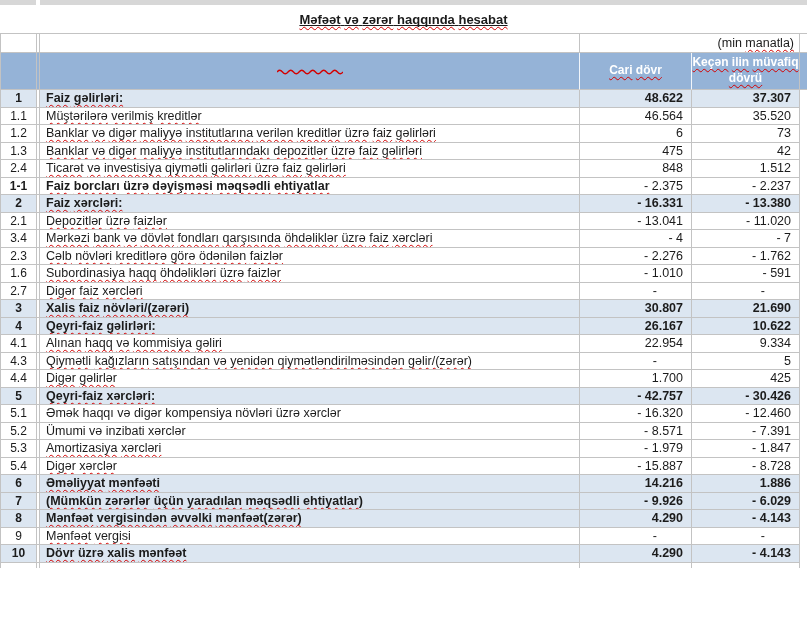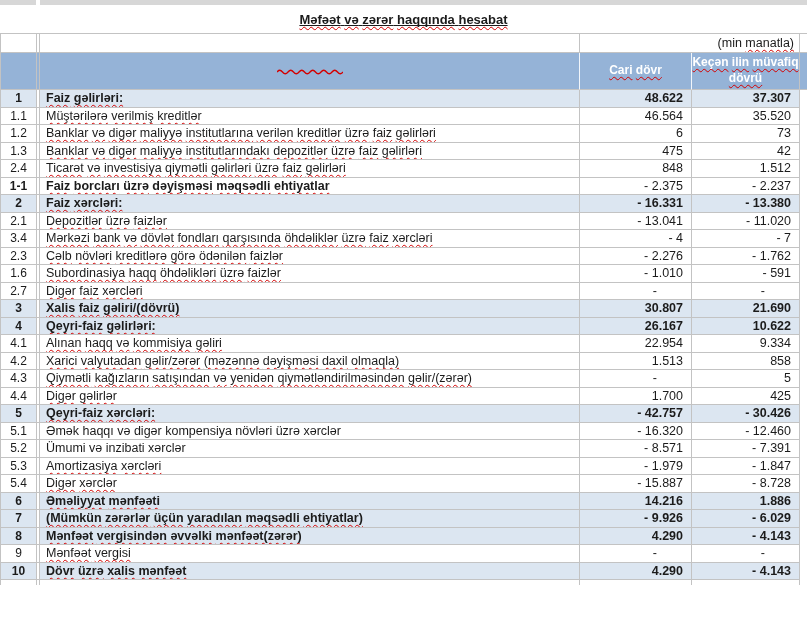--- a/index.html
+++ b/index.html
@@ -228,47 +228,39 @@
         <td class="num">2.7</td>
         <td class="spacer"></td>
         <td class="label"><span class="sq">Digər</span> <span class="sq">faiz</span> <span class="sq">xərcləri</span></td>
         <td class="val dash">-</td>
         <td class="val dash">-</td>
         <td class="filler"></td>
       </tr>
       <tr class="section">
         <td class="num">3</td>
         <td class="spacer"></td>
-        <td class="label"><span class="sq">Xalis</span> <span class="sq">faiz</span> <span class="sq">gəliri/(dövrü)</span></td>
+        <td class="label"><span class="sq">Xalis</span> <span class="sq">faiz</span> <span class="sq">növləri/(zərəri)</span></td>
         <td class="val">30.807</td>
         <td class="val">21.690</td>
         <td class="filler"></td>
       </tr>
       <tr class="section">
         <td class="num">4</td>
         <td class="spacer"></td>
         <td class="label"><span class="sq">Qeyri-faiz</span> <span class="sq">gəlirləri:</span></td>
         <td class="val">26.167</td>
         <td class="val">10.622</td>
         <td class="filler"></td>
       </tr>
       <tr class="normal">
         <td class="num">4.1</td>
         <td class="spacer"></td>
         <td class="label"><span class="sq">Alınan</span> <span class="sq">haqq</span> <span class="sq">və</span> <span class="sq">kommisiya</span> <span class="sq">gəliri</span></td>
         <td class="val">22.954</td>
         <td class="val">9.334</td>
-        <td class="filler"></td>
-      </tr>
-      <tr class="normal">
-        <td class="num">4.2</td>
-        <td class="spacer"></td>
-        <td class="label"><span class="sq">Xarici</span> <span class="sq">valyutadan</span> <span class="sq">gəlir/zərər</span> <span class="sq">(məzənnə</span> <span class="sq">dəyişməsi</span> <span class="sq">daxil</span> <span class="sq">olmaqla)</span></td>
-        <td class="val">1.513</td>
-        <td class="val">858</td>
         <td class="filler"></td>
       </tr>
       <tr class="normal">
         <td class="num">4.3</td>
         <td class="spacer"></td>
         <td class="label"><span class="sq">Qiymətli</span> <span class="sq">kağızların</span> <span class="sq">satışından</span> <span class="sq">və</span> <span class="sq">yenidən</span> <span class="sq">qiymətləndirilməsindən</span> <span class="sq">gəlir/(zərər)</span></td>
         <td class="val dash">-</td>
         <td class="val">5</td>
         <td class="filler"></td>
       </tr>

